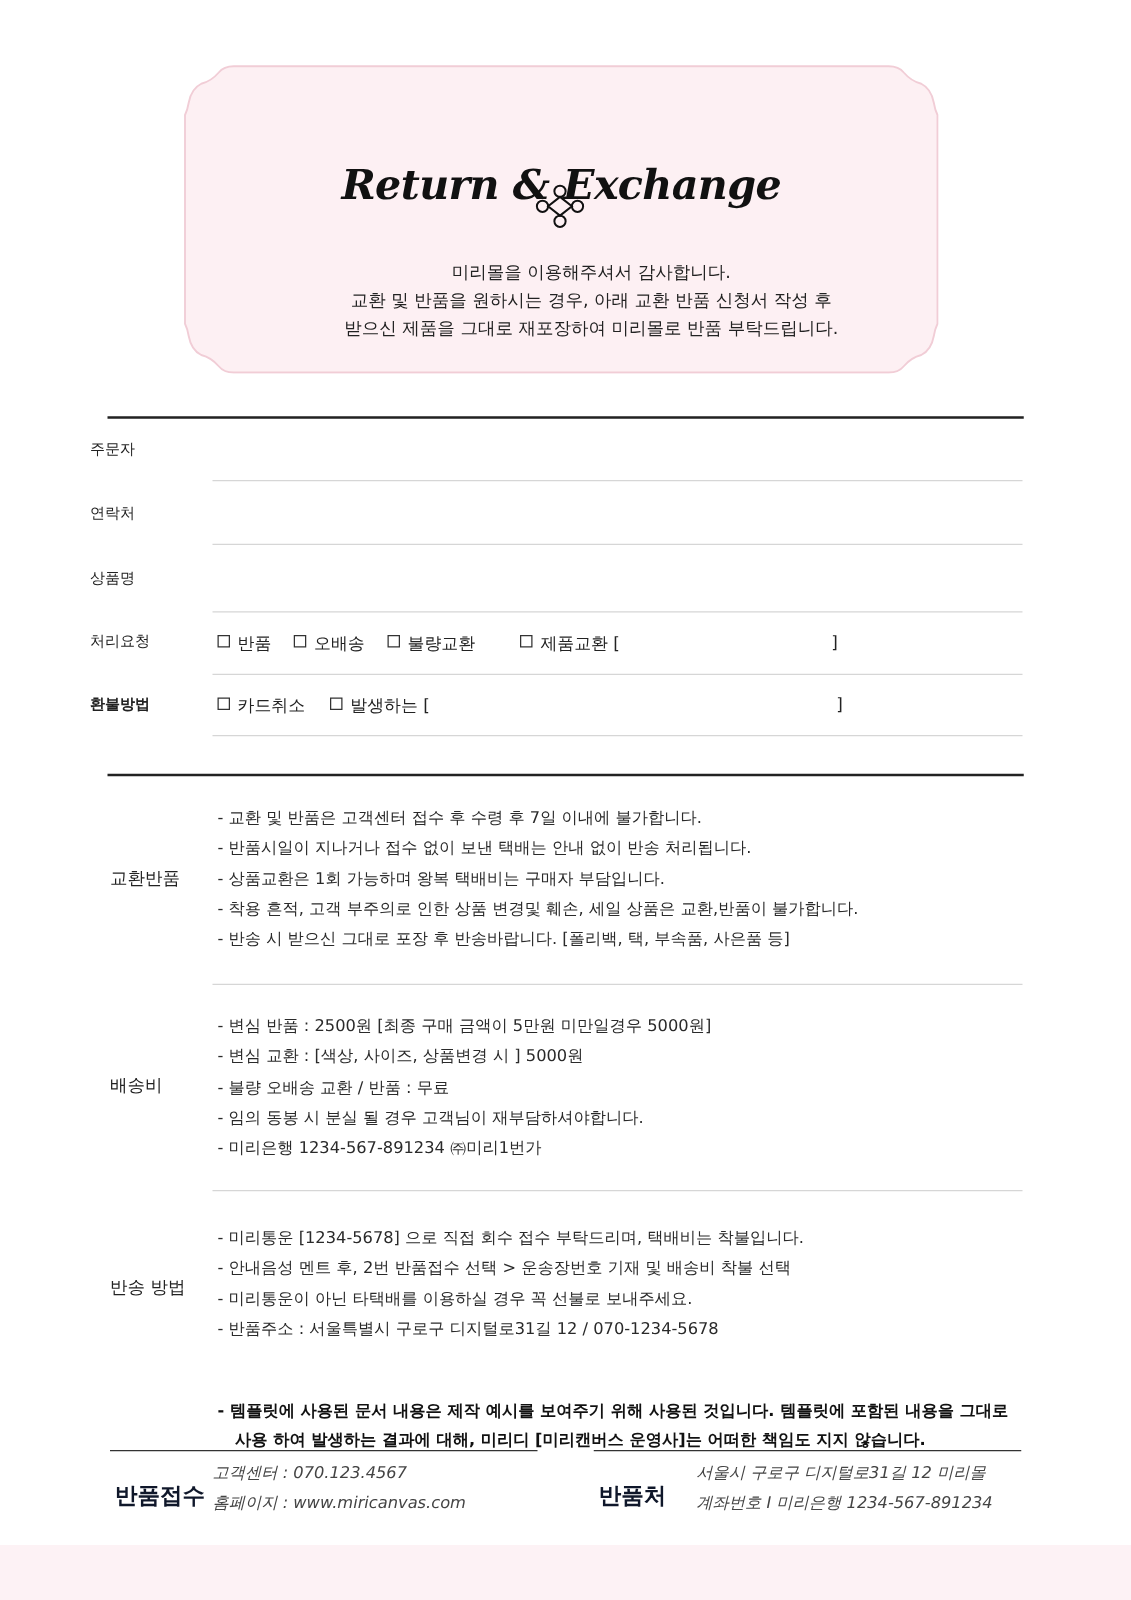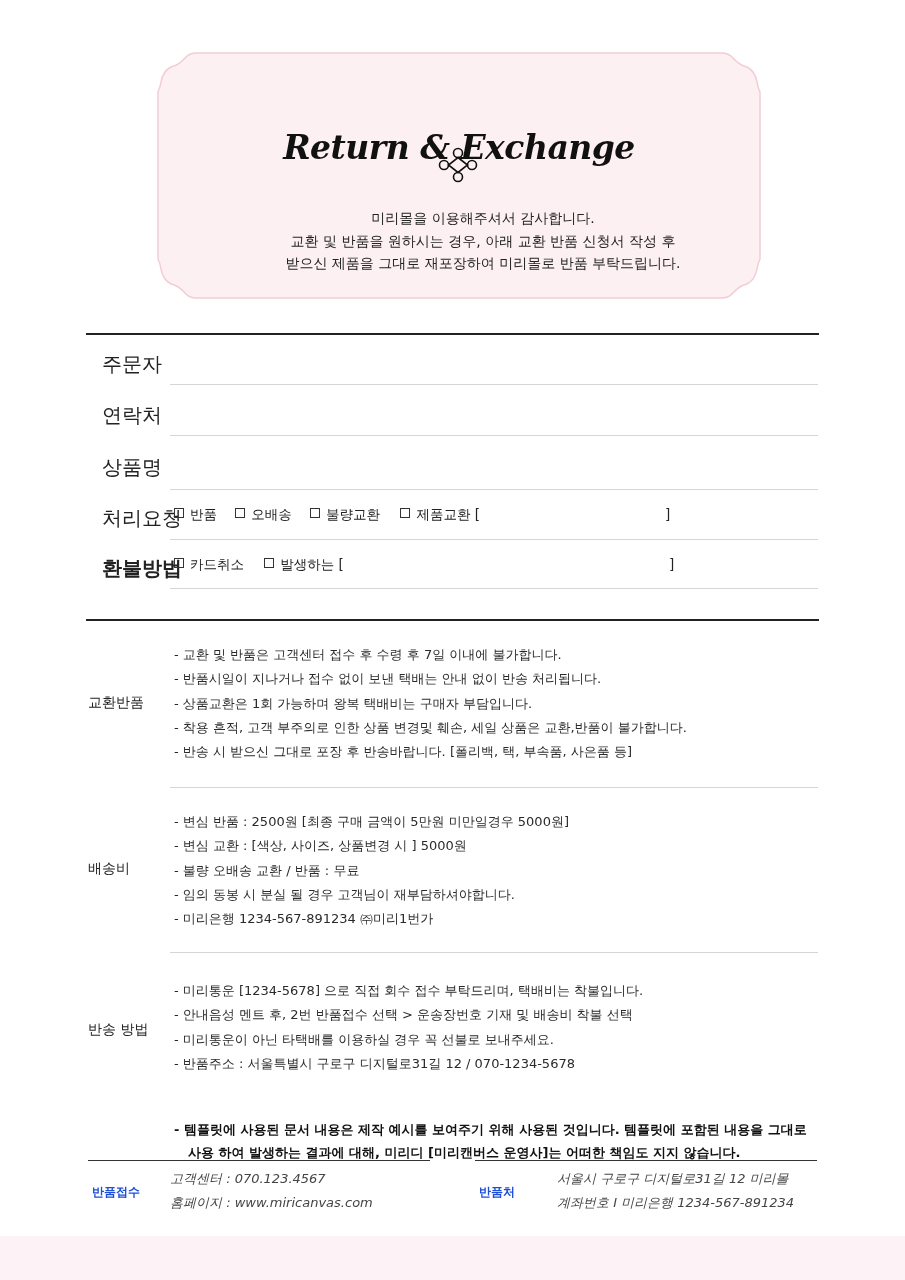--- a/index.html
+++ b/index.html
@@ -1,46 +1,46 @@
 <!DOCTYPE html>
 <html><head>
 <meta charset="utf-8">
 <style>
   html,body{margin:0;padding:0;}
   body{width:905px;height:1280px;background:#ffffff;position:relative;overflow:hidden;
     font-family:"DejaVu Sans","Liberation Sans",sans-serif;color:#222;}
   .bottom-strip{position:absolute;left:0;top:1236px;width:905px;height:44px;background:#fdf2f5;}
   
-  .hero{position:absolute;left:157px;top:52px;width:691px;height:247px;}
+  .hero{position:absolute;left:147px;top:52px;width:691px;height:247px;}
   .hero svg.frame{position:absolute;left:0;top:0;}
   .hero-title{position:absolute;left:0;width:604px;top:76px;text-align:center;
     font-family:"DejaVu Serif","Liberation Serif",serif;font-style:italic;font-weight:bold;
     font-size:33px;color:#111;letter-spacing:-0.5px;margin:0;}
   .ornament{position:absolute;left:281px;top:95px;width:40px;height:36px;}
   .hero-lines{position:absolute;left:0;width:604px;top:155px;text-align:center;font-size:14px;line-height:22.5px;color:#222;}
   .hero-lines div{white-space:nowrap;padding-left:48px;}
   
   .rule-thick{position:absolute;left:86px;width:733px;height:2px;background:#222;}
-  .row-label{position:absolute;left:102px;font-size:20px;color:#222;}
+  .row-label{position:absolute;left:72px;font-size:12px;color:#222;}
   .row-label.bold{font-weight:bold;}
   .row-line{position:absolute;left:170px;width:648px;height:1px;background:#d6d6d6;}
   .row-content{position:absolute;left:174px;font-size:13.5px;color:#222;white-space:nowrap;}
   .bracket-end{position:absolute;font-size:13.5px;color:#222;}
   .cb{display:inline-block;width:8px;height:8px;border:1.3px solid #333;margin-right:6px;vertical-align:1px;}
   .opt{margin-right:14px;}
   
   .sec-label{position:absolute;left:88px;font-size:14px;color:#222;}
   .sec-list{position:absolute;left:174px;font-size:13px;line-height:24.3px;color:#2a2a2a;}
   .sec-list div{white-space:nowrap;}
   .disclaimer{position:absolute;left:174px;top:1082px;font-size:13px;line-height:23px;font-weight:bold;color:#111;margin-top:36px;}
   .disclaimer div{white-space:nowrap;}
   .disclaimer .indent{padding-left:14px;}
   
   .foot-line{position:absolute;height:1px;background:#333;top:1160px;}
-  .foot-label{position:absolute;font-size:12px;font-weight:bold;color:#1d4ed8;}
+  .foot-label{position:absolute;font-size:18px;font-weight:bold;color:#0f172a;}
   .foot-text{position:absolute;font-size:13px;line-height:24px;color:#444;}
   .foot-text div{white-space:nowrap;font-style:italic;}
 </style>
 </head>
 <body>
 
 <div class="bottom-strip"></div>
 
 <div class="hero">
   <svg class="frame" width="604" height="247" viewBox="0 0 604 247">
@@ -74,21 +74,21 @@
 <div class="row-line" style="top:435px"></div>
 
 <div class="row-label" style="top:454px">상품명</div>
 <div class="row-content" style="top:449px;width:640px;height:30px"></div>
 <div class="row-line" style="top:489px"></div>
 
 <div class="row-label" style="top:505px">처리요청</div>
 <div class="row-content" style="top:506px">
   <span class="opt"><span class="cb"></span><span>반품</span></span>
   <span class="opt"><span class="cb"></span><span>오배송</span></span>
-  <span class="opt" style="margin-right:16px"><span class="cb"></span><span>불량교환</span></span>
+  <span class="opt" style="margin-right:32px"><span class="cb"></span><span>불량교환</span></span>
   <span class="opt"><span class="cb"></span><span>제품교환 [</span></span>
 </div>
 <div class="bracket-end" style="left:665px;top:506px">]</div>
 <div class="row-line" style="top:539px"></div>
 
 <div class="row-label bold" style="top:555px">환불방법</div>
 <div class="row-content" style="top:556px">
   <span style="margin-right:16px"><span class="cb"></span><span>카드취소</span></span>
   <span><span class="cb"></span><span>발생하는 [</span></span>
 </div>

